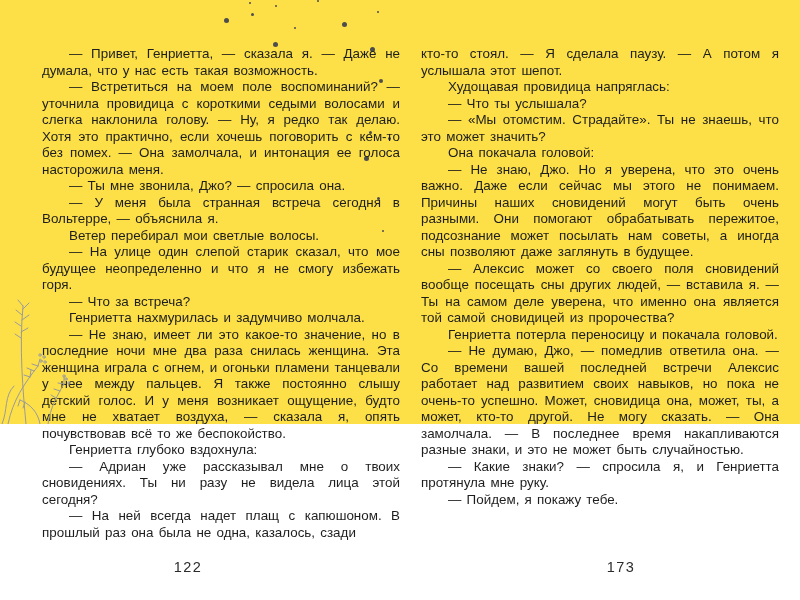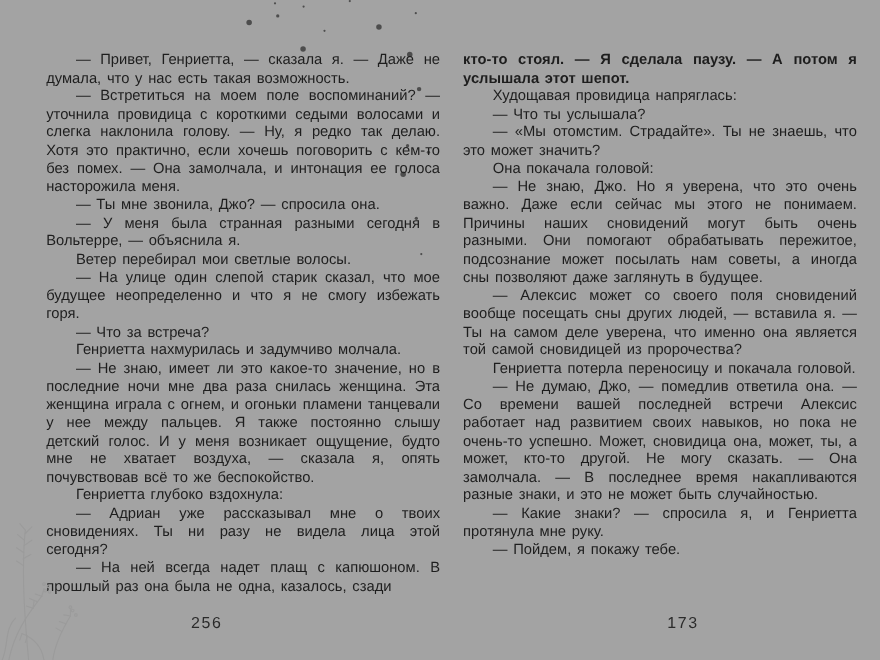--- a/index.html
+++ b/index.html
@@ -6,41 +6,40 @@
     margin: 0; padding: 0;
   }
   body {
     width: 800px; height: 600px;
     background: #ffffff;
     font-family: "Liberation Sans", sans-serif;
     overflow: hidden;
   }
   .spread {
     position: relative;
-    width: 800px; height: 600px;
-    background: #a3a3a3;
+    width: 800px; height: 424px;
+    background: #fde047;
   }
   .page {
     position: absolute;
     top: 46px;
     height: 514px;
     overflow: hidden;
     color: #1e1e1e;
     font-size: 13.4px;
     line-height: 16.5px;
     text-align: justify;
     word-spacing: 1.5px;
   }
   .page p {
     margin: 0;
     text-indent: 27px;
   }
   .page p.no-indent {
     text-indent: 0;
-    font-weight: bold;
   }
   .left-page  { left: 42px;  width: 358px; }
   .right-page { left: 421px; width: 358px; }
   .page-number {
     position: absolute;
     top: 559px;
     width: 60px;
     text-align: center;
     font-size: 14.5px;
     letter-spacing: 1.5px;
@@ -78,21 +77,21 @@
       <div class="dot" style="left: 388px; top: 137px; width: 3px; height: 3px; background: rgb(77, 77, 77);"></div>
       <div class="dot" style="left: 364px; top: 156px; width: 5px; height: 5px; background: rgb(77, 77, 77);"></div>
       <div class="dot" style="left: 377px; top: 197px; width: 3px; height: 3px; background: rgb(77, 77, 77);"></div>
       <div class="dot" style="left: 382px; top: 230px; width: 2px; height: 2px; background: rgb(77, 77, 77);"></div>
     </div>
 
   <div class="page left-page">
       <p>— Привет, Генриетта, — сказала я. — Даже не думала, что у нас есть такая возможность.</p>
       <p>— Встретиться на моем поле воспоминаний? — уточнила провидица с короткими седыми волосами и слегка наклонила голову. — Ну, я редко так делаю. Хотя это практично, если хочешь поговорить с кем-то без помех. — Она замолчала, и интонация ее голоса насторожила меня.</p>
       <p>— Ты мне звонила, Джо? — спросила она.</p>
-      <p>— У меня была странная разными сегодня в Вольтерре, — объяснила я.</p>
+      <p>— У меня была странная встреча сегодня в Вольтерре, — объяснила я.</p>
       <p>Ветер перебирал мои светлые волосы.</p>
       <p>— На улице один слепой старик сказал, что мое будущее неопределенно и что я не смогу избежать горя.</p>
       <p>— Что за встреча?</p>
       <p>Генриетта нахмурилась и задумчиво молчала.</p>
       <p>— Не знаю, имеет ли это какое-то значение, но в последние ночи мне два раза снилась женщина. Эта женщина играла с огнем, и огоньки пламени танцевали у нее между пальцев. Я также постоянно слышу детский голос. И у меня возникает ощущение, будто мне не хватает воздуха, — сказала я, опять почувствовав всё то же беспокойство.</p>
       <p>Генриетта глубоко вздохнула:</p>
       <p>— Адриан уже рассказывал мне о твоих сновидениях. Ты ни разу не видела лица этой сегодня?</p>
       <p>— На ней всегда надет плащ с капюшоном. В прошлый раз она была не одна, казалось, сзади</p>
     </div>
 
@@ -103,21 +102,21 @@
       <p>— «Мы отомстим. Страдайте». Ты не знаешь, что это может значить?</p>
       <p>Она покачала головой:</p>
       <p>— Не знаю, Джо. Но я уверена, что это очень важно. Даже если сейчас мы этого не понимаем. Причины наших сновидений могут быть очень разными. Они помогают обрабатывать пережитое, подсознание может посылать нам советы, а иногда сны позволяют даже заглянуть в будущее.</p>
       <p>— Алексис может со своего поля сновидений вообще посещать сны других людей, — вставила я. — Ты на самом деле уверена, что именно она является той самой сновидицей из пророчества?</p>
       <p>Генриетта потерла переносицу и покачала головой.</p>
       <p>— Не думаю, Джо, — помедлив ответила она. — Со времени вашей последней встречи Алексис работает над развитием своих навыков, но пока не очень-то успешно. Может, сновидица она, может, ты, а может, кто-то другой. Не могу сказать. — Она замолчала. — В последнее время накапливаются разные знаки, и это не может быть случайностью.</p>
       <p>— Какие знаки? — спросила я, и Генриетта протянула мне руку.</p>
       <p>— Пойдем, я покажу тебе.</p>
     </div>
 
-  <div class="page-number" id="page-number-left">256</div>
+  <div class="page-number" id="page-number-left">122</div>
 
   <div class="page-number" id="page-number-right">173</div>
 
   <svg class="plant" width="72" height="132" viewBox="0 0 72 132">
     <g fill="none" stroke="#9b9b9b" stroke-width="1" stroke-linecap="round">
 
       <path d="M26,132 C23,100 19,55 23,14"></path>
       <path d="M23,14 l-5,-6"></path>
         <path d="M23,17 l6,-6"></path>
       <path d="M22,23 l-6,-5"></path>

